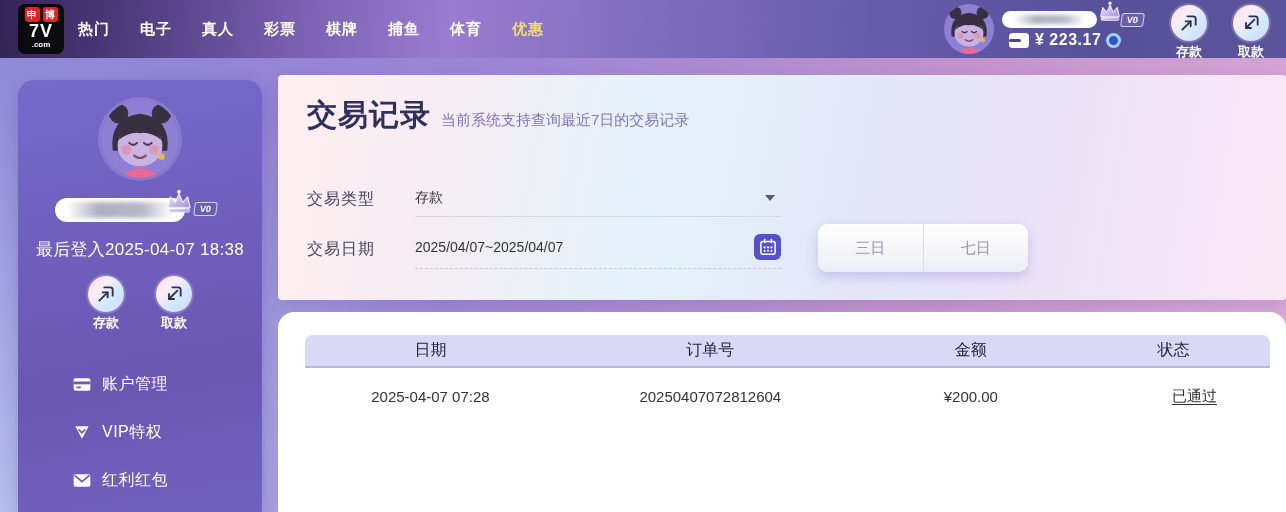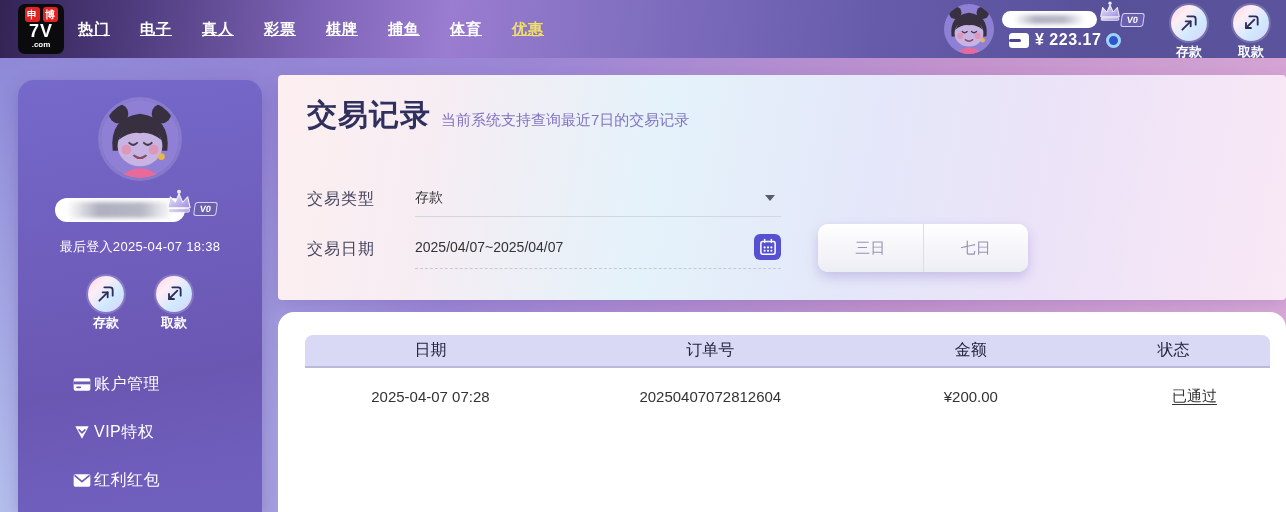--- a/index.html
+++ b/index.html
@@ -17,21 +17,21 @@
     background:linear-gradient(95deg,#332455 0%,#4a3878 9%,#7c62b4 24%,#9a7cd0 35%,#8471c2 47%,#665bab 68%,#575199 86%,#5b549d 100%);
   }
   .logo { position:absolute; left:18px; top:4px; width:46px; height:50px; background:#0b0b0d; border-radius:7px;
           display:flex; flex-direction:column; align-items:center; cursor:pointer; }
   .logo-chips { display:flex; gap:3px; margin-top:3px; }
   .logo-chips span { width:15px; height:15px; background:#e32222; border-radius:3px; color:#fff; font-size:10px;
                      line-height:15px; text-align:center; font-weight:bold; }
   .logo-main { color:#fff; font-size:18px; font-weight:bold; line-height:19px; letter-spacing:1px; }
   .logo-sub  { color:#fff; font-size:8px; line-height:8px; font-weight:bold; }
   .nav-items { position:absolute; left:78px; top:0; height:58px; display:flex; gap:30px; align-items:center; }
-  .nav-item { color:#fff; font-size:15px; font-weight:bold; letter-spacing:1px; cursor:pointer; white-space:nowrap;text-decoration:underline; }
+  .nav-item { color:#fff; font-size:15px; font-weight:bold; letter-spacing:1px; cursor:pointer; white-space:nowrap; }
   .nav-item.active { color:#f0e068; }
   .nav-avatar { position:absolute; left:944px; top:4px; width:50px; height:50px; border-radius:50%; overflow:hidden; cursor:pointer; }
   .user-pill { position:absolute; left:1002px; top:11px; width:95px; height:17px; background:#fff; border-radius:9px; overflow:hidden; }
   .smudge { position:absolute; top:4px; left:12px; right:12px; bottom:4px; border-radius:5px;
             background:linear-gradient(90deg,rgba(140,140,160,0) 0%,rgba(110,110,140,.55) 30%,rgba(110,110,140,.5) 70%,rgba(140,140,160,0) 100%);
             filter:blur(2px); }
   .crown { position:absolute; }
   .crown-nav { left:1097px; top:0; }
   .v0-badge { position:absolute; background:#6a5fae; border:1px solid #d8d0f2; border-radius:3px; color:#fff;
               font-size:9px; font-weight:bold; padding:1px 5px; transform:skewX(-8deg); }
@@ -50,23 +50,23 @@
   .circle-action .lbl { color:#fff; font-size:13px; font-weight:bold; margin-top:2px; }
   
   .sidebar { position:absolute; left:18px; top:80px; width:244px; height:432px; border-radius:16px 16px 0 0;
              background:linear-gradient(170deg,#7569ca 0%,#6f5ebc 40%,#6a57b2 68%,#7060be 95%);
              box-shadow:0 6px 18px rgba(60,40,120,.25); }
   .side-avatar { position:absolute; left:83px; top:20px; width:78px; height:78px; border-radius:50%; overflow:hidden;
                  box-shadow:0 0 0 3px rgba(255,255,255,.15); cursor:pointer; }
   .side-pill { position:absolute; left:37px; top:118px; width:130px; height:24px; background:#fff; border-radius:12px; overflow:hidden; }
   .crown-side { left:146px; top:108px; }
   .v0-side { left:176px; top:122px; }
-  .last-login { position:absolute; top:158px; width:100%; text-align:center; color:#fff; font-size:13px; letter-spacing:.3px; }
+  .last-login { position:absolute; top:158px; width:100%; text-align:center; color:#fff; font-size:17px; letter-spacing:.3px; }
   .quick-actions { position:absolute; top:196px; width:100%; display:flex; justify-content:center; gap:22px; }
-  .menu-item { position:absolute; left:0; width:100%; height:28px; display:flex; align-items:center; gap:2px;
+  .menu-item { position:absolute; left:0; width:100%; height:28px; display:flex; align-items:center; gap:10px;
                padding-left:54px; color:#fff; font-size:16px; letter-spacing:.5px; cursor:pointer; }
   .menu-acct { top:290px; } .menu-vip { top:338px; } .menu-bonus { top:386px; }
   
   .filter-panel { position:absolute; left:278px; top:75px; width:1008px; height:225px; border-radius:4px;
     background:linear-gradient(100deg,#fdeff0 0%,#f6edf3 16%,#e4f2fa 38%,#e4e7f9 58%,#ece3f8 76%,#f9e8f5 100%);
     box-shadow:0 6px 16px rgba(90,70,160,.18); }
   .title-row { position:absolute; left:29px; top:20px; display:flex; align-items:baseline; gap:10px; }
   .page-title { font-size:30px; font-weight:bold; color:#30305f; letter-spacing:1px; }
   .page-subtitle { font-size:15px; color:#8273c2; }
   .f-label { position:absolute; left:29px; font-size:16px; color:#45455f; letter-spacing:1px; }

